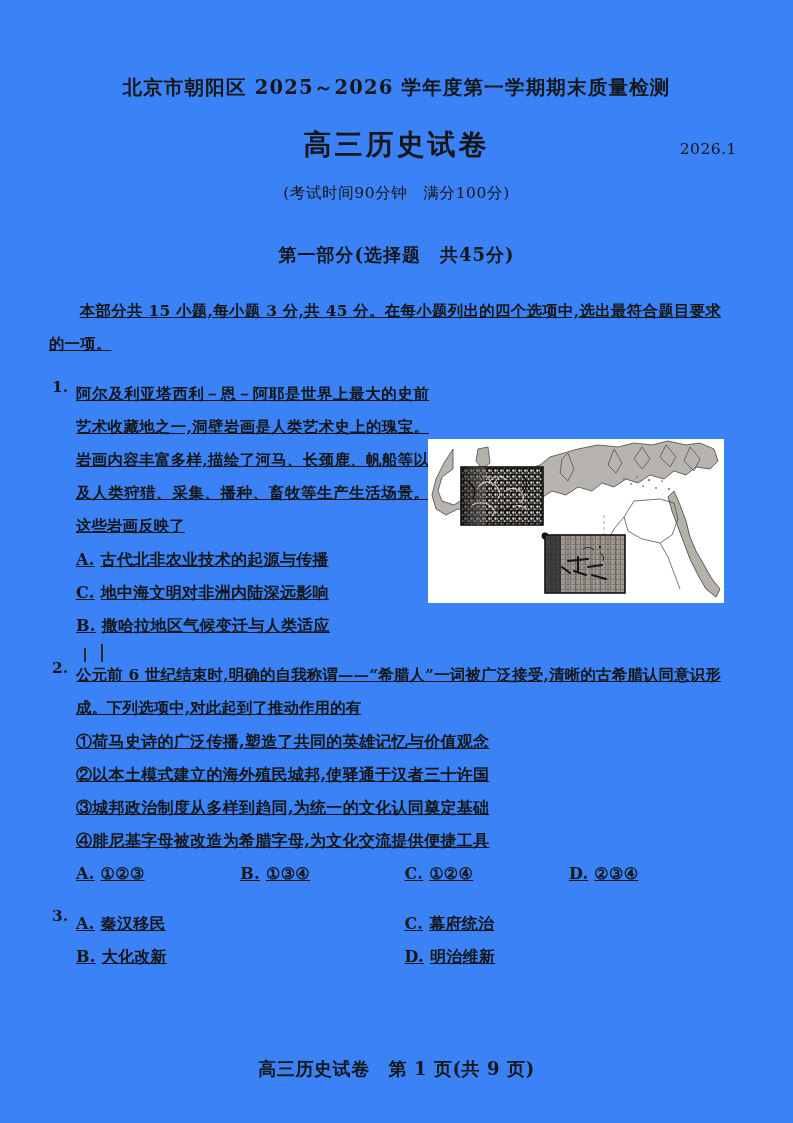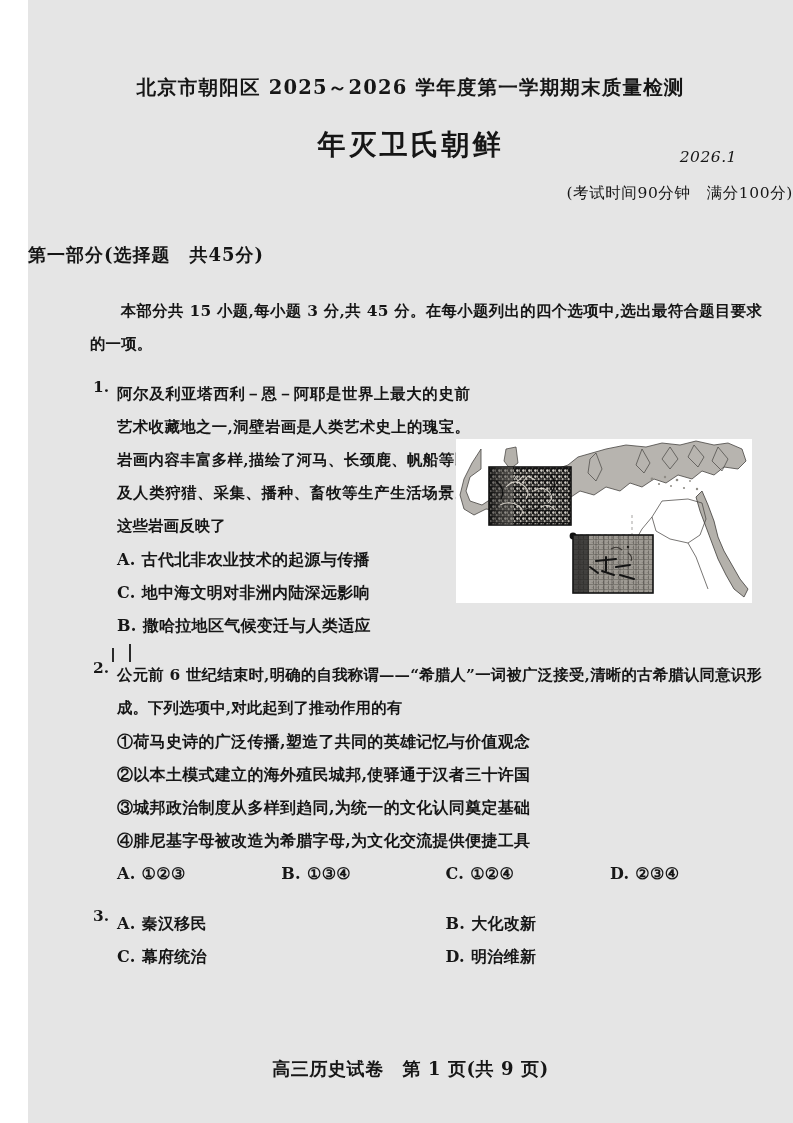--- a/index.html
+++ b/index.html
@@ -11,22 +11,21 @@
     width: 793px;
     height: 1123px;
     position: relative;
     font-family: "DejaVu Serif", "Liberation Serif", serif;
     color: #161616;
     overflow: hidden;
   }
   .page {
     position: absolute;
     inset: 0;
-    background: #e5e5e5;
-    margin-left: 28px;
+    background: #3b82f6;
   }
 
   
   .doc-title {
     position: absolute;
     top: 74px;
     left: 0;
     right: 0;
     text-align: center;
     font-size: 19.5px;
@@ -39,52 +38,52 @@
     top: 126px;
     left: 0;
     right: 0;
     text-align: center;
     font-size: 28px;
     font-weight: bold;
     letter-spacing: 3px;
   }
   .issue-date {
     position: absolute;
-    top: 148px;
+    top: 140px;
     right: 56px;
     font-size: 15.5px;
     letter-spacing: 0.5px;
-    font-style: italic;
   }
   .exam-meta {
     position: absolute;
     top: 183px;
     left: 0;
     right: 0;
-    text-align: right;
+    text-align: center;
     font-size: 15.5px;
     letter-spacing: 0.6px;
   }
   .part-title {
     position: absolute;
     top: 243px;
     left: 0;
     right: 0;
-    text-align: left;
+    text-align: center;
     font-size: 18px;
     font-weight: bold;
     letter-spacing: 1px;
   }
 
   
   .content {
     position: absolute;
     top: 295px;
-    left: 62px;
+    left: 49px;
     width: 672px;
+    text-decoration: underline;
   }
   .instructions {
     font-size: 15.4px;
     font-weight: bold;
     line-height: 33px;
     text-indent: 2em;
     letter-spacing: 0.2px;
     text-align: justify;
   }
 
@@ -175,21 +174,21 @@
     background: #2a2a2a;
   }
 </style>
 </head>
 <body>
 
 <div class="page">
 
   <div class="doc-title">北京市朝阳区 2025～2026 学年度第一学期期末质量检测</div>
 
-  <div class="subject-title">年灭卫氏朝鲜</div>
+  <div class="subject-title">高三历史试卷</div>
 
   <div class="issue-date">2026.1</div>
 
   <div class="exam-meta">(考试时间90分钟　满分100分)</div>
 
   <div class="part-title">第一部分(选择题　共45分)</div>
 
   <div class="content">
 
     <div class="instructions">本部分共 15 小题,每小题 3 分,共 45 分。在每小题列出的四个选项中,选出最符合题目要求的一项。</div>
@@ -238,24 +237,24 @@
       </div>
     </div>
 
     <div class="question">
       <span class="q-num">3.</span>
       <div class="opt-grid">
         <div class="opt">
           <span class="opt-label">A.</span><span>秦汉移民</span>
         </div>
         <div class="opt">
+          <span class="opt-label">C.</span><span>幕府统治</span>
+        </div>
+        <div class="opt">
           <span class="opt-label">B.</span><span>大化改新</span>
-        </div>
-        <div class="opt">
-          <span class="opt-label">C.</span><span>幕府统治</span>
         </div>
         <div class="opt">
           <span class="opt-label">D.</span><span>明治维新</span>
         </div>
       </div>
     </div>
 
   </div>
 
   <div class="figure">

